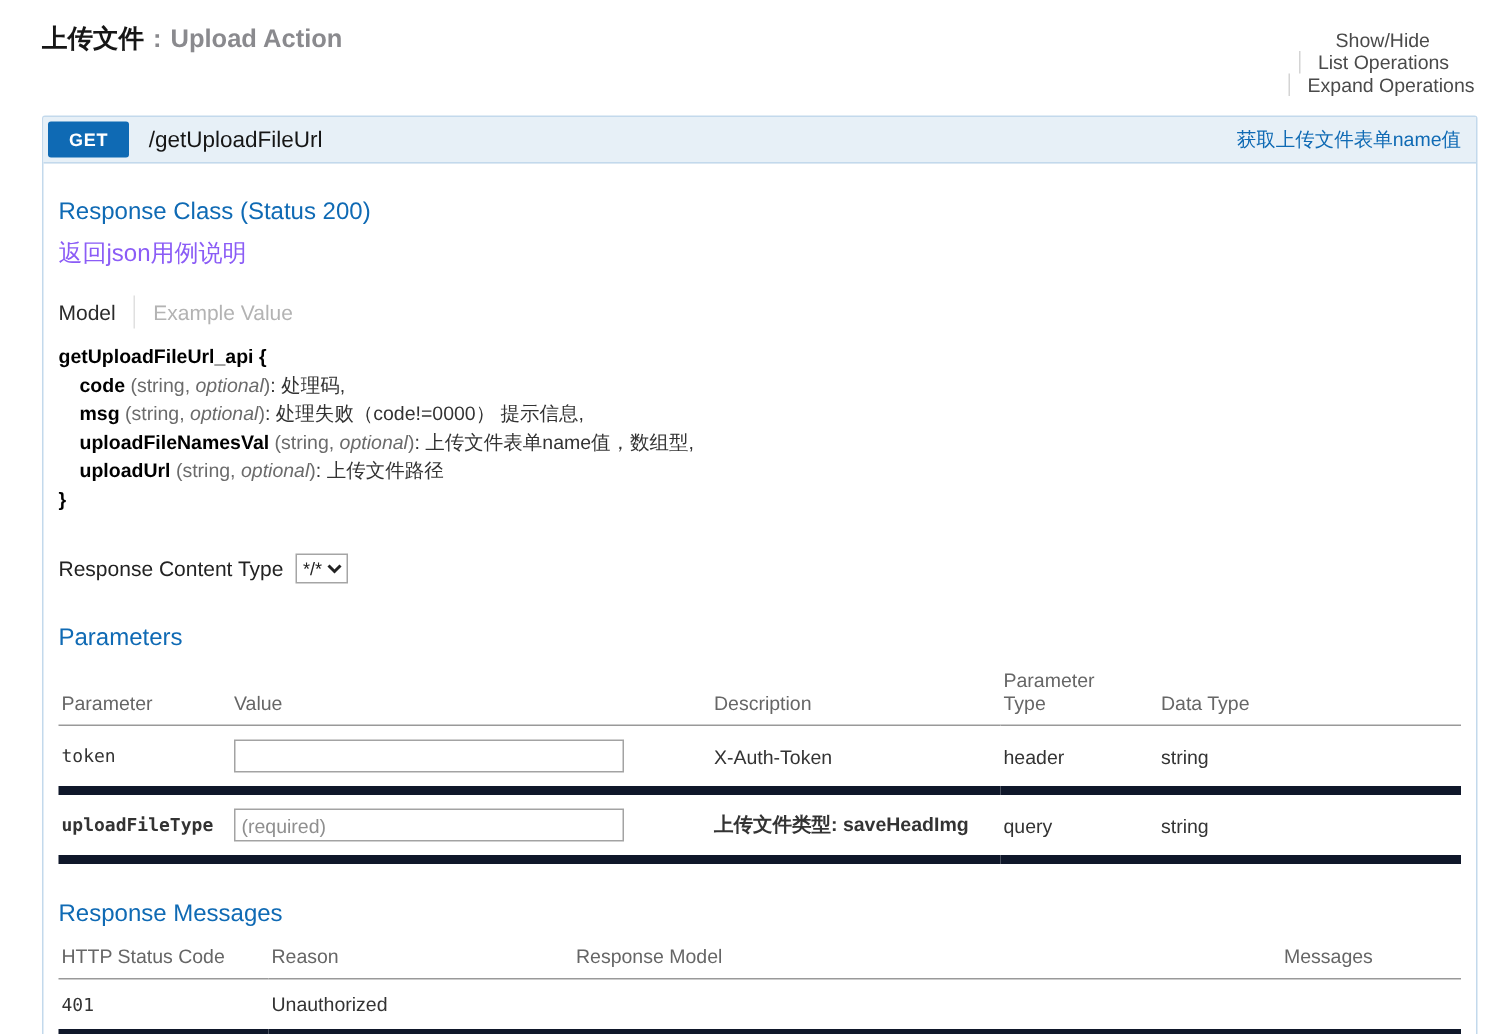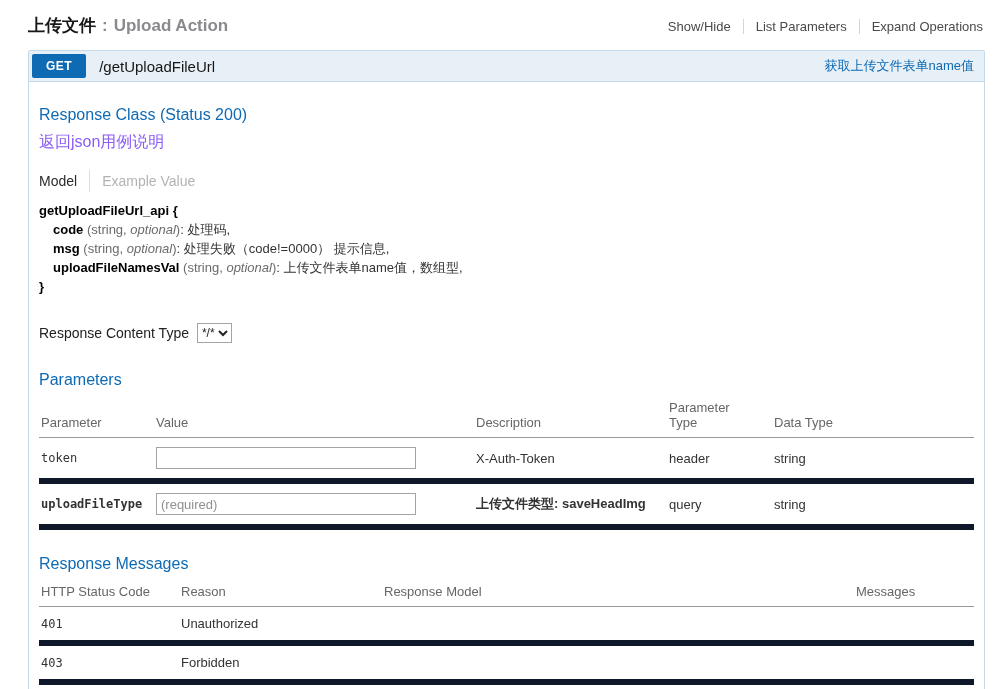--- a/index.html
+++ b/index.html
@@ -9,21 +9,21 @@
     color: #333;
     width: 996px;
   }
   .page { width: 996px; min-height: 689px; padding: 14px 11px 3px 28px; }
 
   
   .topbar { display: flex; justify-content: space-between; align-items: baseline; margin-bottom: 13px; }
   .page-title { font-size: 17px; font-weight: bold; color: #161616; }
   .page-title .sep { color: #8a8a8e; margin: 0 6px; }
   .page-title .en { color: #8a8a8e; }
-  .topnav { display: flex; align-items: center; font-size: 13px; }
+  .topnav { display: flex; align-items: center; font-size: 13px; flex-direction: column; }
   .topnav a { color: #4a4a4a; text-decoration: none; padding: 0 12px; cursor: pointer; white-space: nowrap; }
   .topnav a + a { border-left: 1px solid #d4d4d4; }
   .topnav a:last-child { padding-right: 2px; }
 
   
   .op { border: 1px solid #c3d9ec; border-radius: 2px; background: #fff; }
   .op-header {
     display: flex; align-items: center;
     background: #e7f0f7; border-bottom: 1px solid #c3d9ec;
     padding: 3px 10px 3px 3px; min-height: 29px;
@@ -88,21 +88,21 @@
 <body>
 
 <div class="page">
 
   <div class="topbar">
     <div class="page-title">
       <span>上传文件</span><span class="sep">:</span><span class="en">Upload Action</span>
     </div>
     <div class="topnav">
       <a>Show/Hide</a>
-      <a>List Parameters</a>
+      <a>List Operations</a>
       <a>Expand Operations</a>
     </div>
   </div>
 
   <div class="op">
 
     <div class="op-header">
       <span class="method">GET</span>
       <a class="op-path">/getUploadFileUrl</a>
       <a class="op-summary">获取上传文件表单name值</a>
@@ -129,20 +129,24 @@
         <div class="prop">
           <span class="prop-name">msg</span>
           <span class="prop-meta"><span>(string, </span><span class="opt">optional</span><span>)</span></span><span class="prop-desc">: 处理失败（code!=0000） 提示信息,</span>
         </div>
 
         <div class="prop">
           <span class="prop-name">uploadFileNamesVal</span>
           <span class="prop-meta"><span>(string, </span><span class="opt">optional</span><span>)</span></span><span class="prop-desc">: 上传文件表单name值，数组型,</span>
         </div>
 
+        <div class="prop">
+          <span class="prop-name">uploadUrl</span>
+          <span class="prop-meta"><span>(string, </span><span class="opt">optional</span><span>)</span></span><span class="prop-desc">: 上传文件路径</span>
+        </div>
 
         <div class="sig-close">}</div>
       </div>
 
       <div class="ctype">
         <span>Response Content Type</span>
         <select>
           <option>*/*</option>
         </select>
       </div>

